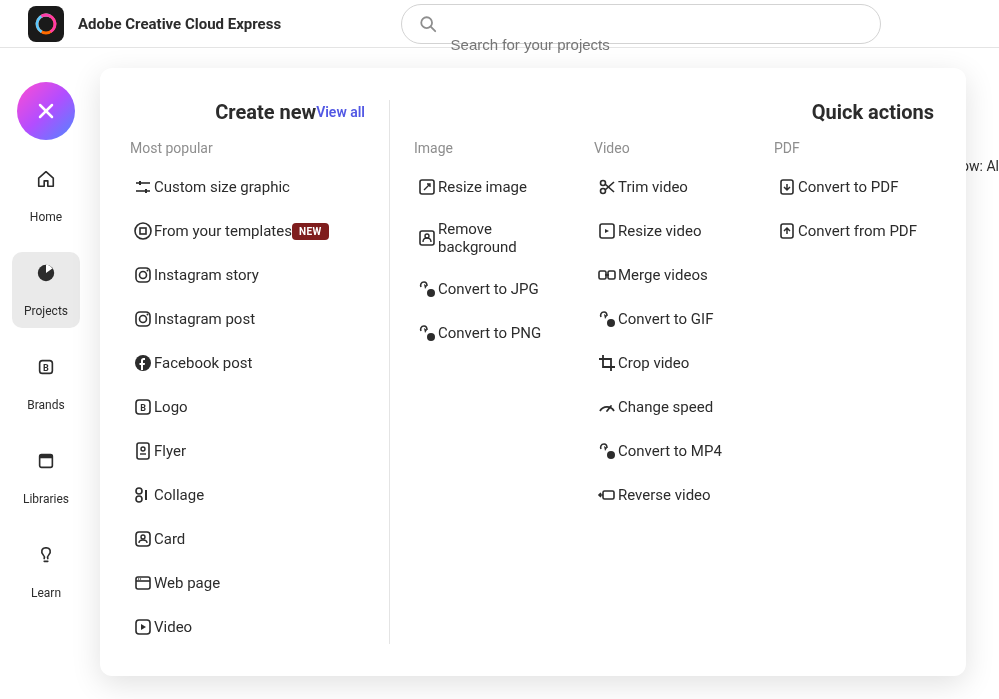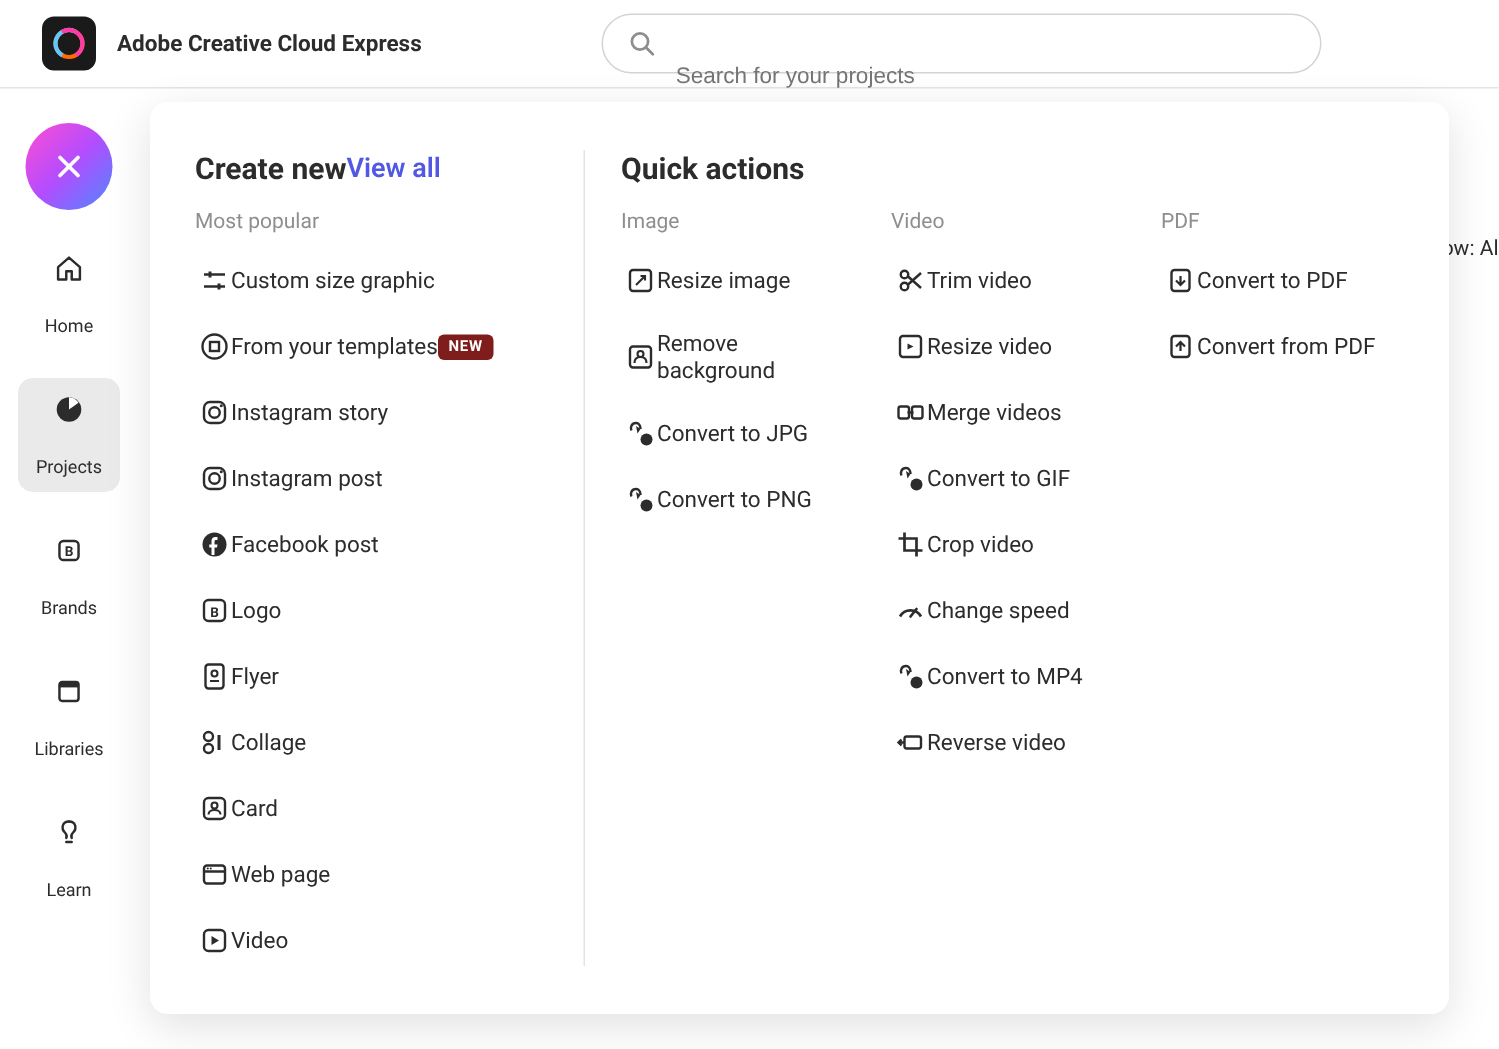--- a/index.html
+++ b/index.html
@@ -1,19 +1,19 @@
 <!DOCTYPE html>
 <html><head>
 <meta charset="utf-8">
 <style>
   * { box-sizing: border-box; margin: 0; padding: 0; }
   body { font-family: -apple-system, BlinkMacSystemFont, 'Segoe UI', Roboto, Helvetica, Arial, sans-serif; background: #fff; color: #2c2c2c; width: 999px; height: 699px; overflow: hidden; position: relative; }
   
   
-  .topbar { display: flex; align-items: center; height: 59px; padding: 0 28px; border-bottom: 1px solid #e4e4e4; }
+  .topbar { display: flex; align-items: center; height: 48px; padding: 0 28px; border-bottom: 1px solid #e4e4e4; }
   .app-logo { width: 36px; height: 36px; border-radius: 8px; background: #1a1a1a; display: flex; align-items: center; justify-content: center; margin-right: 14px; }
   .app-title { font-size: 15px; font-weight: 700; color: #2c2c2c; }
   .search-wrap { margin-left: 120px; width: 480px; }
   .search-box { width: 100%; height: 40px; border: 1px solid #d3d3d3; border-radius: 20px; display: flex; align-items: center; padding: 0 16px; }
   .search-box input { border: none; outline: none; font-size: 15px; width: 100%; margin-left: 12px; color: #6e6e6e; background: transparent; margin-top: 42px; }
   
   
   .sidebar { position: absolute; left: 0; top: 78px; width: 92px; display: flex; flex-direction: column; align-items: center; gap: 18px; padding-top: 4px; }
   .close-btn { width: 58px; height: 58px; border-radius: 50%; background: linear-gradient(135deg, #ff4dd2 0%, #b34dff 50%, #4d88ff 100%); display: flex; align-items: center; justify-content: center; cursor: pointer; }
   .nav-item { width: 68px; display: flex; flex-direction: column; align-items: center; gap: 20px; padding: 10px 0; border-radius: 10px; cursor: pointer; }
@@ -22,23 +22,23 @@
   .nav-icn { width: 22px; height: 22px; display: flex; align-items: center; justify-content: center; }
   
   
   .right-sliver { position: absolute; right: 0; top: 158px; font-size: 14px; color: #2c2c2c; }
   
   
   .panel { position: absolute; left: 100px; top: 68px; width: 866px; background: #fff; border-radius: 12px; box-shadow: 0 8px 30px rgba(0,0,0,0.12); padding: 32px 32px 32px 30px; display: flex; }
   .col-create { width: 280px; padding-right: 24px; border-right: 1px solid #e4e4e4; }
   .col-quick { flex: 1; padding-left: 24px; }
   
-  .panel-head { display: flex; align-items: center; justify-content: flex-start; margin-bottom: 16px; }
+  .panel-head { display: flex; align-items: center; justify-content: flex-end; margin-bottom: 16px; }
   .panel-title { font-size: 20px; font-weight: 700; }
-  .view-all { font-size: 18px; font-weight: 600; color: #5258e4; cursor: pointer; }
+  .view-all { font-size: 14px; font-weight: 600; color: #5258e4; cursor: pointer; }
   .sub-label { font-size: 14px; color: #8e8e8e; margin-bottom: 14px; }
   
   .item-list { display: flex; flex-direction: column; gap: 10px; }
   .item { display: flex; align-items: center; padding: 6px 2px; cursor: pointer; }
   .item-icn { width: 22px; height: 22px; flex-shrink: 0; display: flex; align-items: center; justify-content: center; }
   .item-label { font-size: 15px; color: #2c2c2c; }
   .badge-new { background: #7f1d1d; color: #fff; font-size: 10px; font-weight: 700; padding: 3px 7px; border-radius: 4px; letter-spacing: 0.5px; }
   
   .quick-cols { display: flex; gap: 20px; }
   .quick-col { flex: 1; min-width: 160px; }

